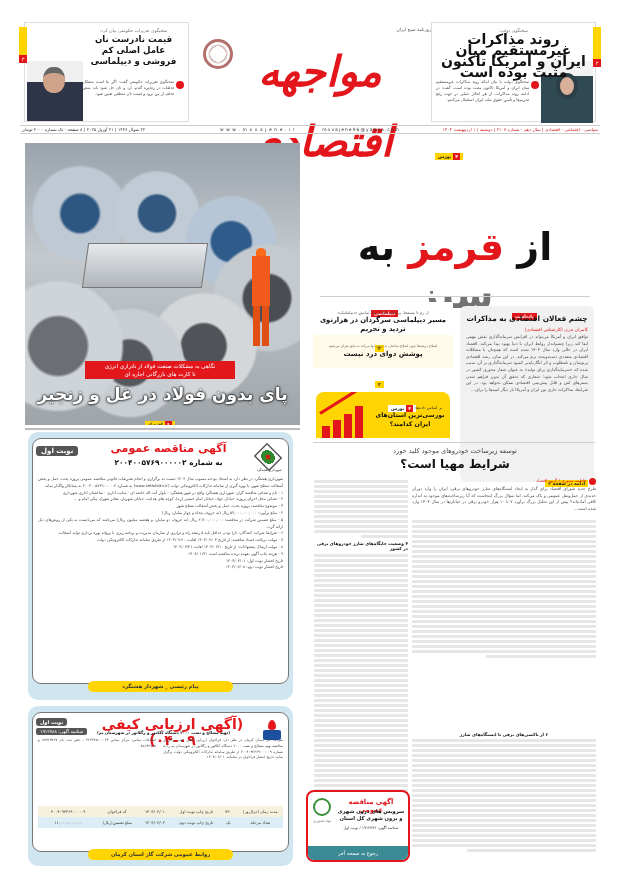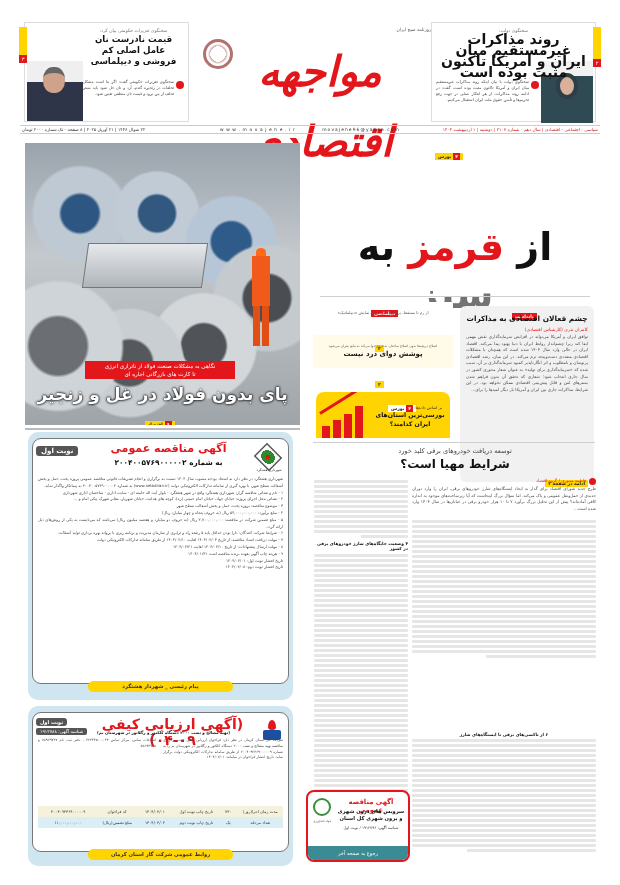--- a/index.html
+++ b/index.html
@@ -123,20 +123,21 @@
   </div>
 </div>
 
 <div class="abs" style="left:313px; top:302px; width:140px; height:66px; background:linear-gradient(#fff 50%, #fffbe8 50%);">
   <div class="abs" style="left:58px; top:-2px;">
     <span class="tag" style="background:#e3161b; color:#fff;">
         <span>دیپلماسی</span>
       </span>
   </div>
   <div class="abs" style="left:2px; right:2px; top:8px; text-align:center; font-size:4px; color:#555;">از رم تا مسقط، پرده‌ای دیگر از یک نمایش «دیپلماتیک»</div>
+  <div class="abs" style="left:6px; right:6px; top:14px; text-align:center; font-size:6.8px; line-height:9px; font-weight:bold; color:#111;">مسیر دیپلماسی سرگردان در هزارتوی تردید و تحریم</div>
   <div class="abs" style="left:62px; top:33px;"><span class="tag">۳</span></div>
   <div class="abs" style="left:2px; right:2px; top:42px; text-align:center; font-size:3.4px; color:#555; white-space:nowrap; overflow:hidden;">اصلاح دریچه‌ها بدون اصلاح ساختار، نه دردی دوا می‌کند نه مانع بحران می‌شود</div>
   <div class="abs" style="left:6px; right:6px; top:48px; text-align:center; font-size:7px; font-weight:bold; color:#111;">پوشش دوای درد نیست</div>
 </div>
 <div class="abs" style="left:375px; top:371px;"><span class="tag">۳</span></div>
 
 <div class="abs" style="left:316px; top:392px; width:134px; height:46px; background:#ffd400; border-radius:8px 8px 0 0; overflow:hidden;">
   <div class="abs" style="left:4px; bottom:0; width:52px; height:40px;">
     <div style="position:absolute; left:2px; bottom:0; width:8px; height:12px; background:#e3161b;"></div>
     <div style="position:absolute; left:13px; bottom:0; width:8px; height:18px; background:#e3161b;"></div>
@@ -148,21 +149,21 @@
     <span class="tag" style="background:#fff;">
         <span class="num">۴</span>
         <span>بورس</span>
       </span>
   </div>
   <div class="abs" style="right:8px; top:13px; font-size:4px; color:#333;">بر اساس داده‌ها:</div>
   <div class="abs" style="left:58px; right:4px; top:19px; text-align:center; font-size:6.2px; line-height:8.6px; font-weight:bold; color:#111;">بورسی‌ترین استان‌های ایران کدامند؟</div>
 </div>
 <div class="abs hline" style="left:313px; top:442px; width:282px;"></div>
 
-<div class="abs" style="left:315px; top:447px; width:280px; text-align:center; font-size:6.6px; color:#444;">توسعه دریافت خودروهای برقی کلید خورد</div>
+<div class="abs" style="left:315px; top:447px; width:280px; text-align:center; font-size:6.6px; color:#444;">توسعه زیرساخت خودروهای موجود کلید خورد</div>
 <div class="abs" style="left:315px; top:457px; width:280px; text-align:center; font-size:12px; font-weight:bold; color:#111;">شرایط مهیا است؟</div>
 
 <div class="abs" style="left:412px; top:478px; width:184px; height:250px;">
   <div class="abs" style="right:0; top:0; width:7px; height:7px; border-radius:50%; background:#e3161b;"></div>
   <div class="abs" style="right:10px; top:0; font-size:4.2px; color:#e3161b;">فاطمه منبوری / گروه اقتصاد</div>
   <div class="abs tiny" style="left:0; right:0; top:8px;">
     <div>طرح جدید شورای اقتصاد برای گذار به ایجاد ایستگاه‌های شارژ خودروهای برقی، ایران را وارد دوران جدیدی از حمل‌ونقل عمومی و پاک می‌کند. اما سؤال بزرگ اینجاست که آیا زیرساخت‌های موجود به اندازه کافی آماده‌اند؟ پیش از این تحلیل بزرگ برآورد ۷ تا ۱۰ هزار خودرو برقی در خیابان‌ها در سال ۱۴۰۴ وارد شده است...</div>
   </div>
   <div class="abs" style="left:0; right:0; top:40px;">
     <div class="fline"></div>

